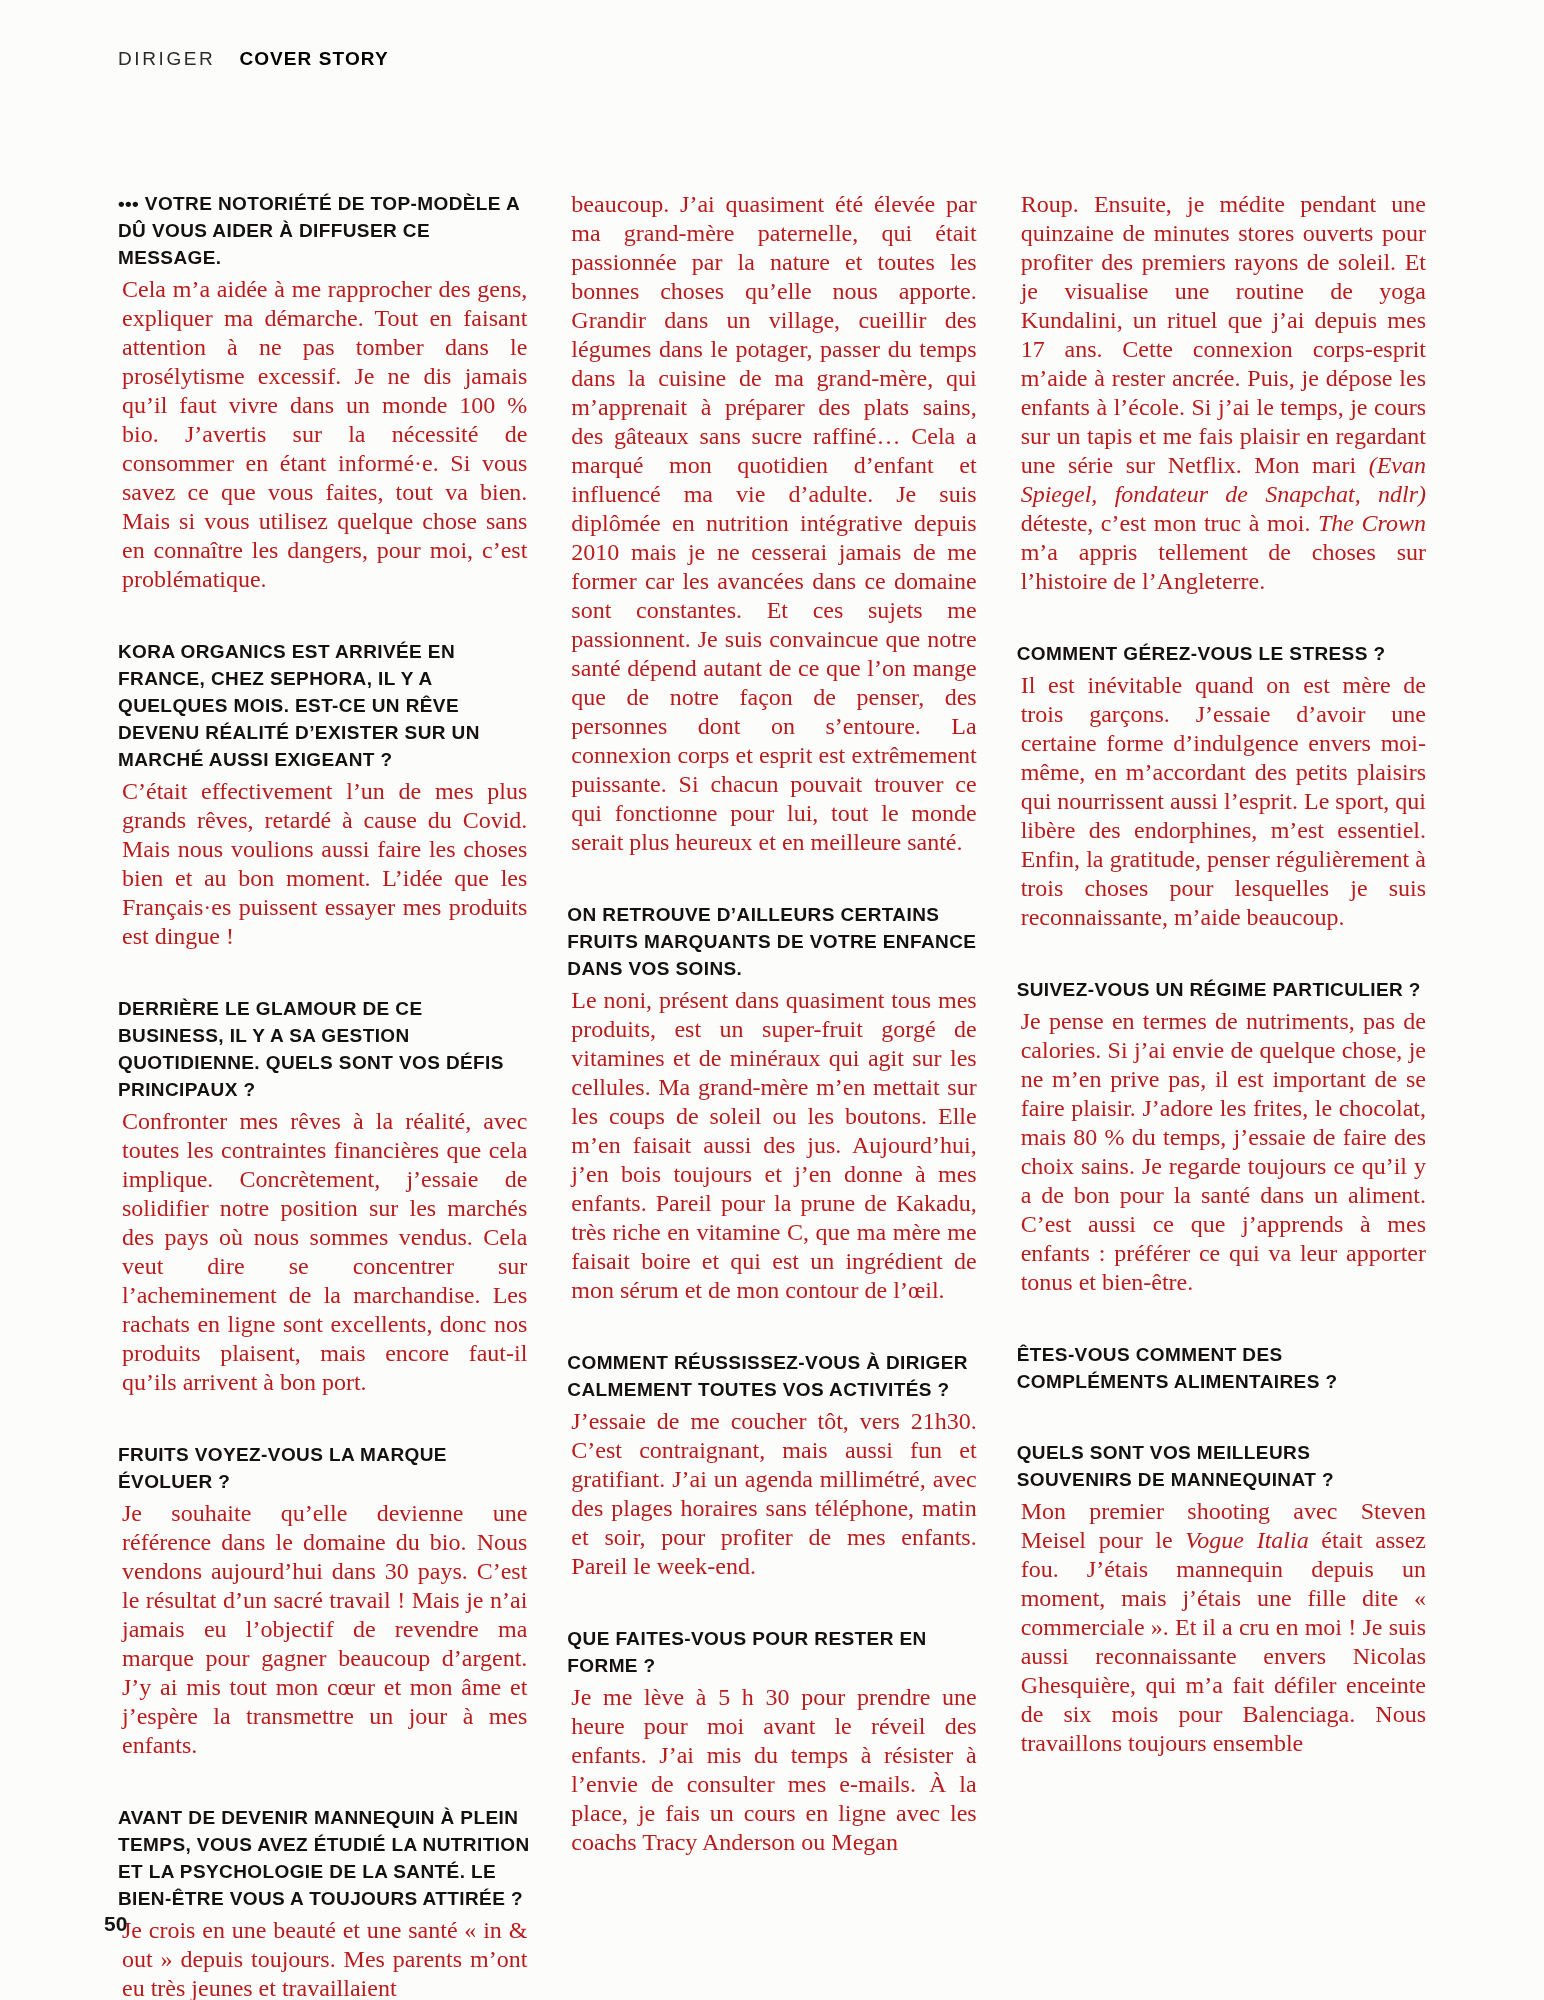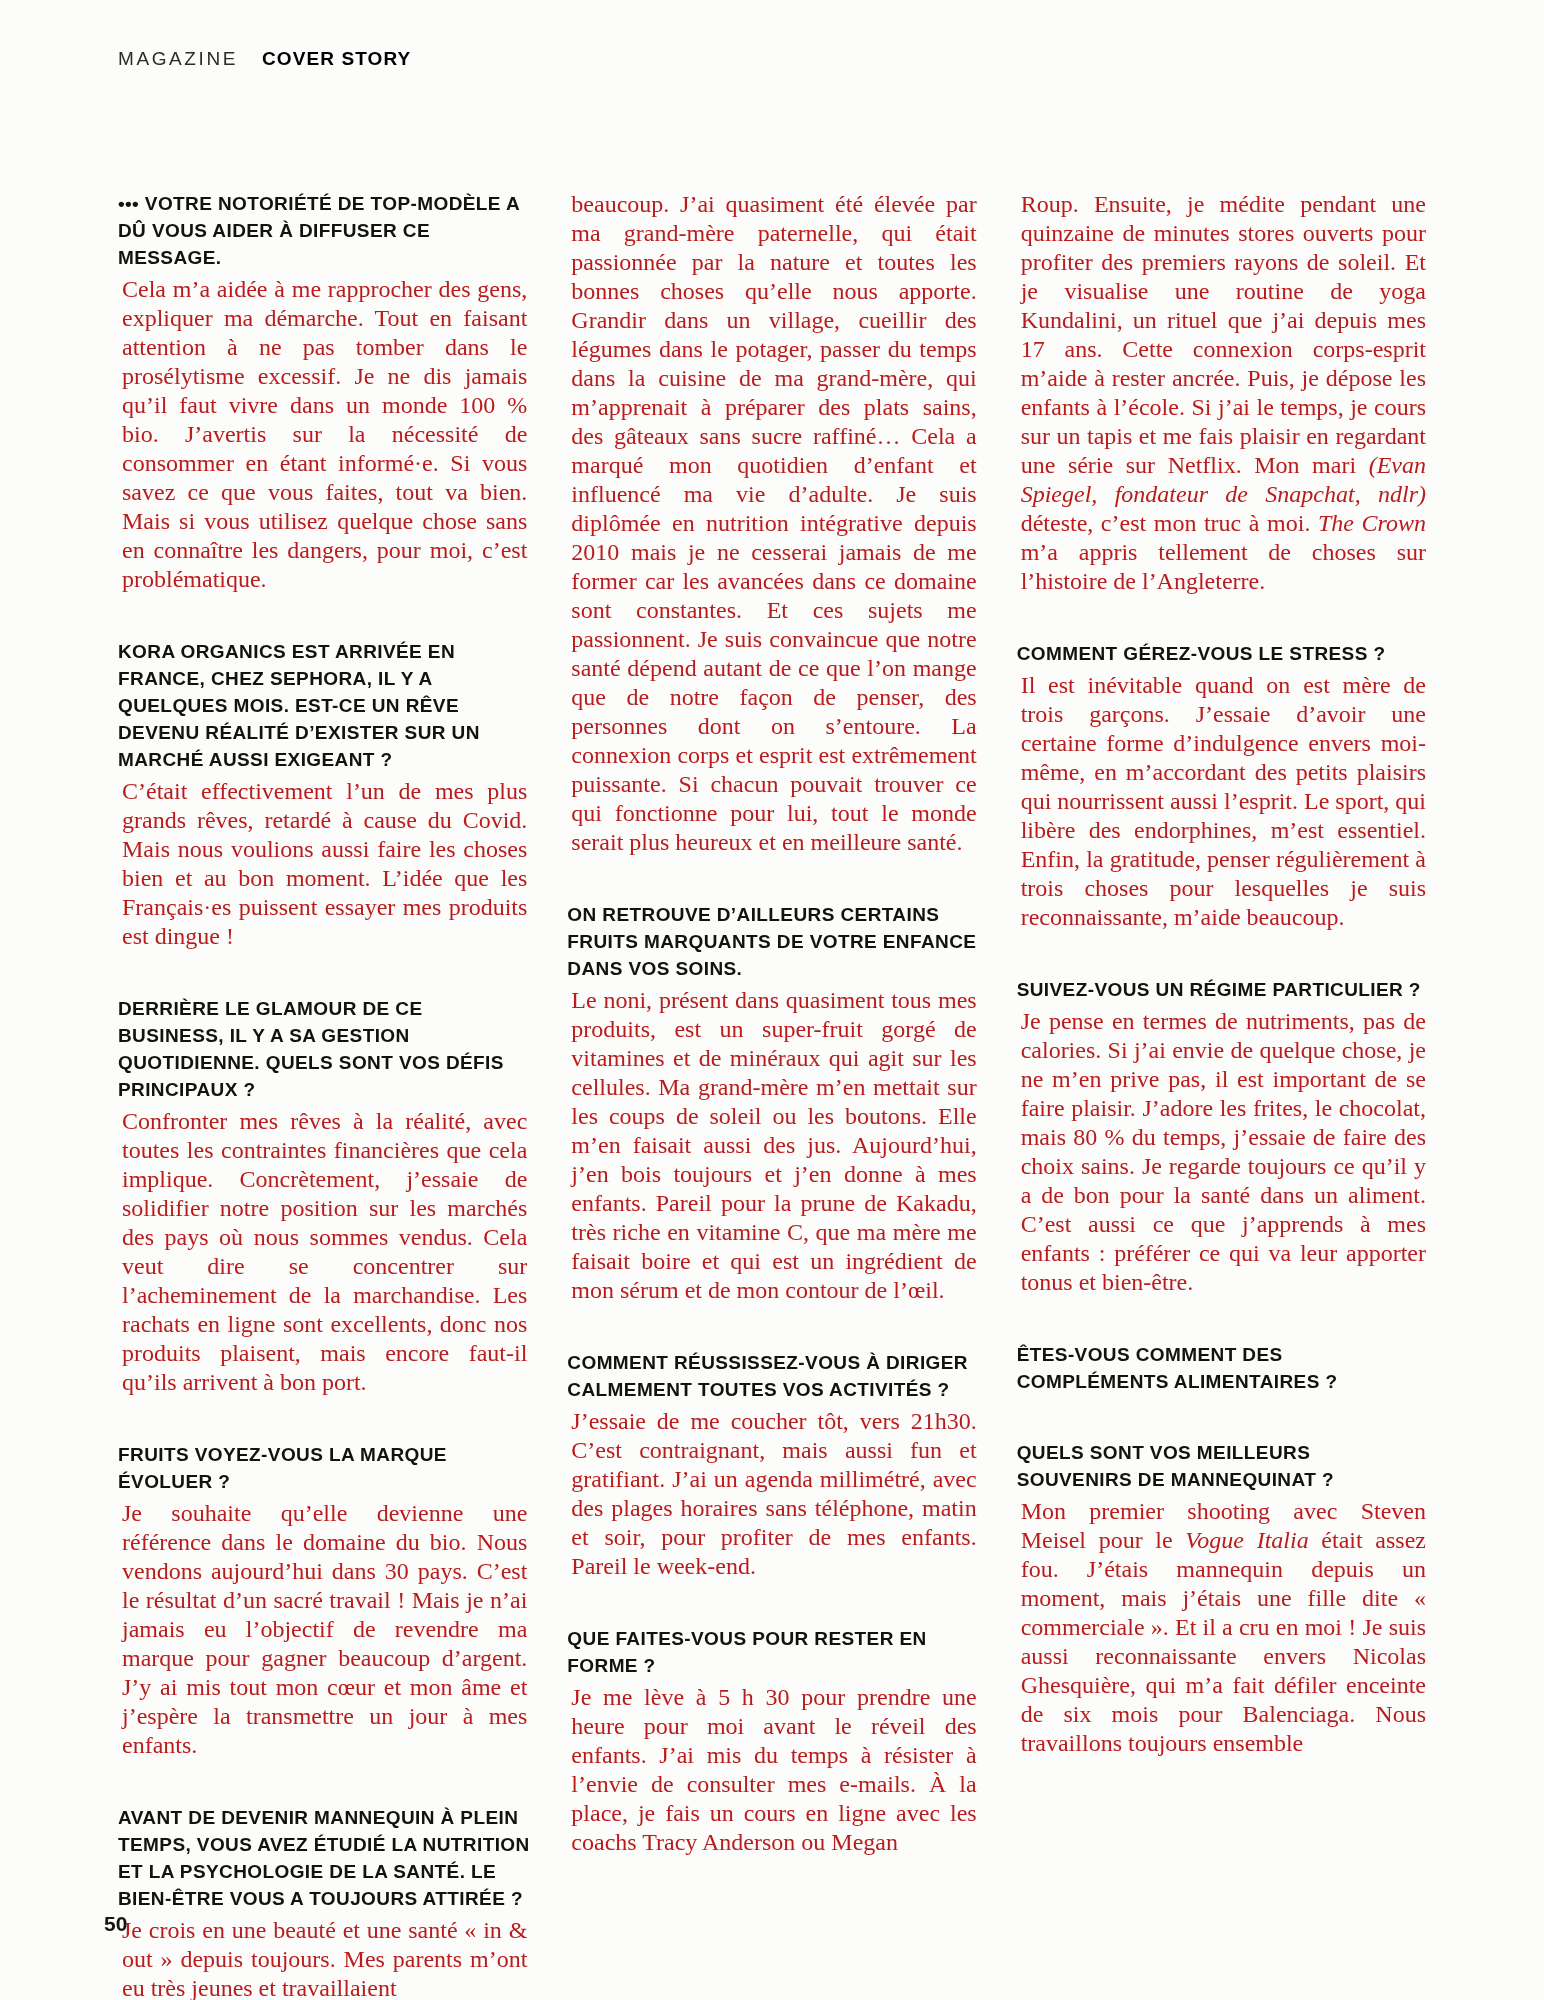--- a/index.html
+++ b/index.html
@@ -70,21 +70,21 @@
     font-size: 21px;
     color: #161512;
   }
 </style>
 </head>
 <body>
 
 <div class="page">
 
   <div class="rubric">
-    <span class="mag">MAGAZINE</span>
+    <span class="mag">DIRIGER</span>
     <span class="story">COVER STORY</span>
   </div>
 
   <div class="cols">
 
     <div class="col">
       <h3 class="q">••• VOTRE NOTORIÉTÉ DE TOP-MODÈLE A DÛ VOUS AIDER À DIFFUSER CE MESSAGE.</h3>
       <p class="a">Cela m’a aidée à me rapprocher des gens, expliquer ma démarche. Tout en faisant attention à ne pas tomber dans le prosélytisme excessif. Je ne dis jamais qu’il faut vivre dans un monde 100 % bio. J’avertis sur la nécessité de consommer en étant informé·e. Si vous savez ce que vous faites, tout va bien. Mais si vous utilisez quelque chose sans en connaître les dangers, pour moi, c’est problématique.</p>
       <h3 class="q">KORA ORGANICS EST ARRIVÉE EN FRANCE, CHEZ SEPHORA, IL Y A QUELQUES MOIS. EST-CE UN RÊVE DEVENU RÉALITÉ D’EXISTER SUR UN MARCHÉ AUSSI EXIGEANT ?</h3>
       <p class="a">C’était effectivement l’un de mes plus grands rêves, retardé à cause du Covid. Mais nous voulions aussi faire les choses bien et au bon moment. L’idée que les Français·es puissent essayer mes produits est dingue !</p>

